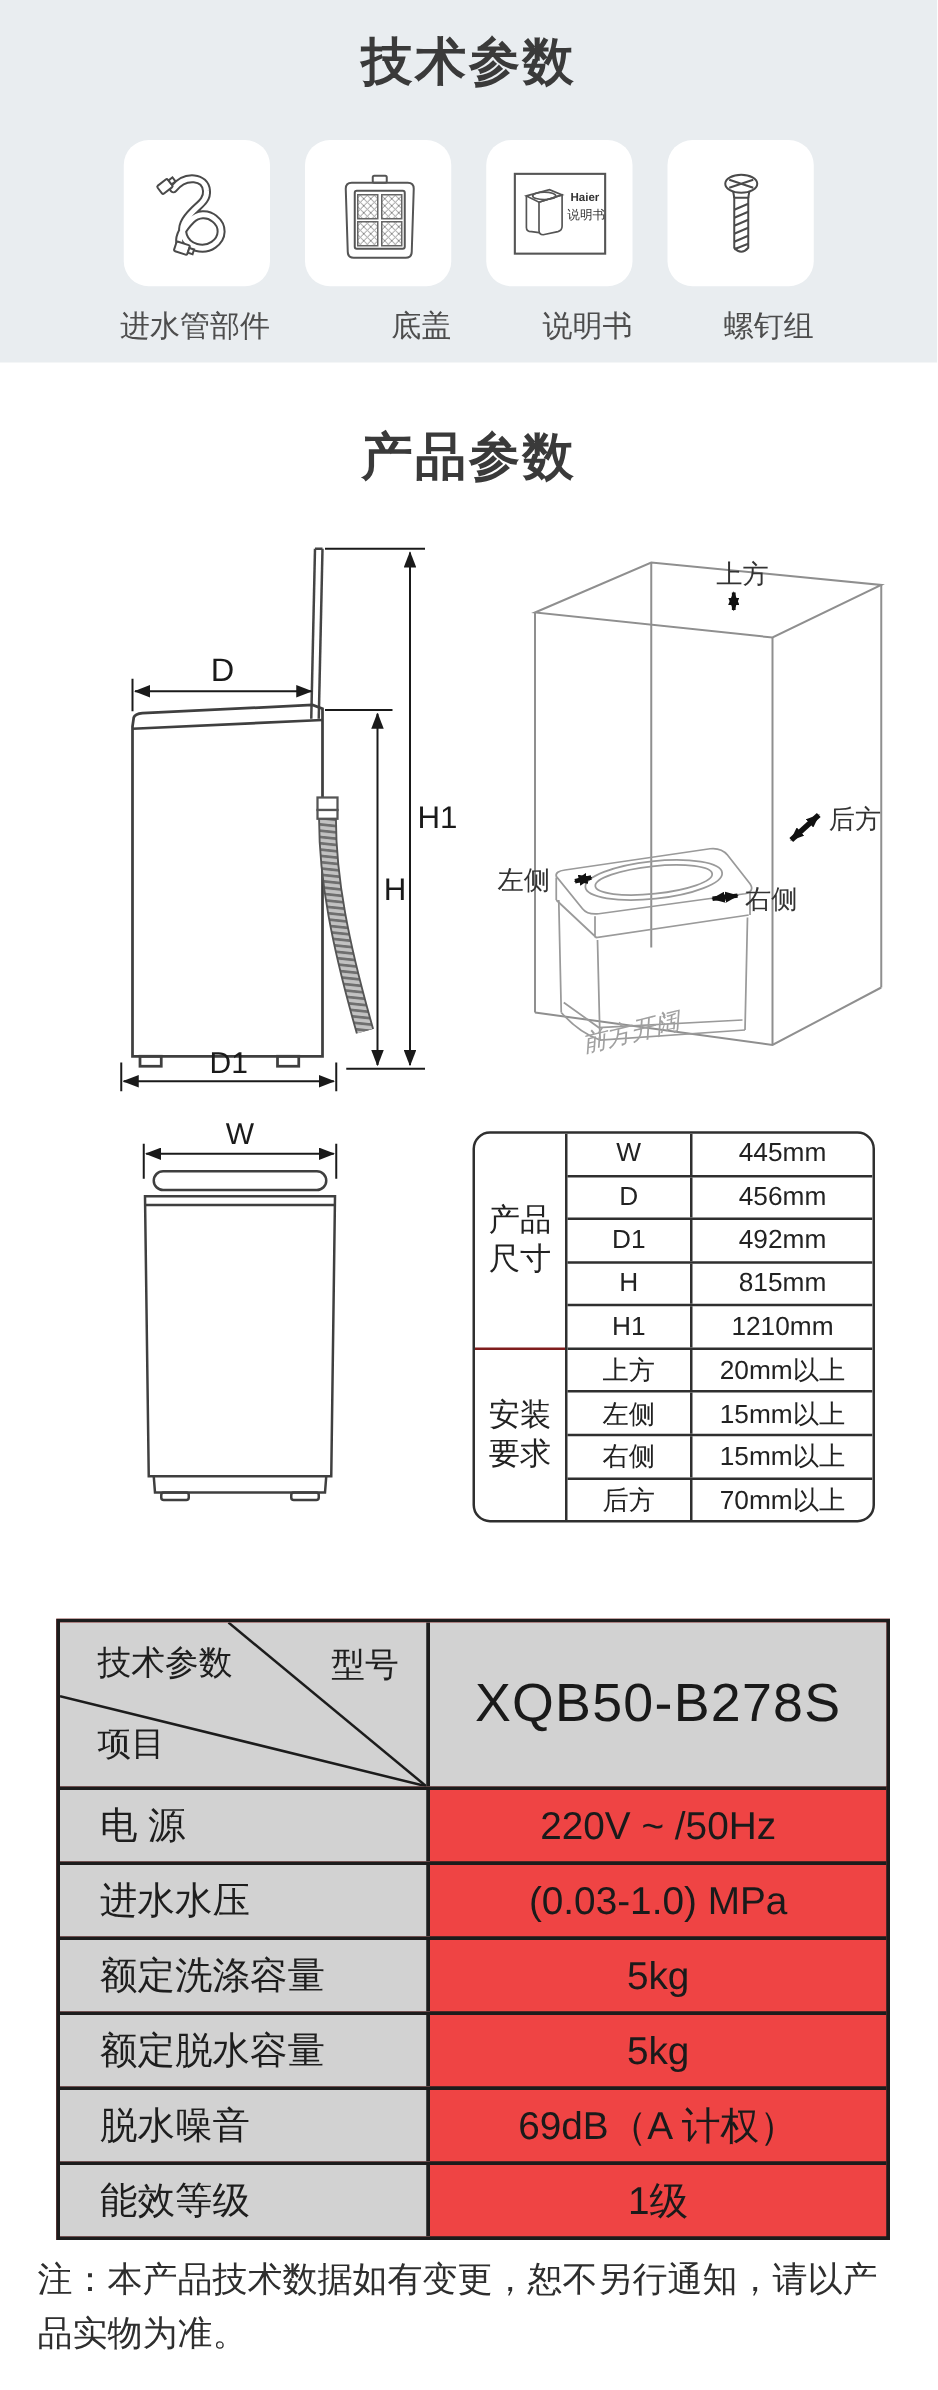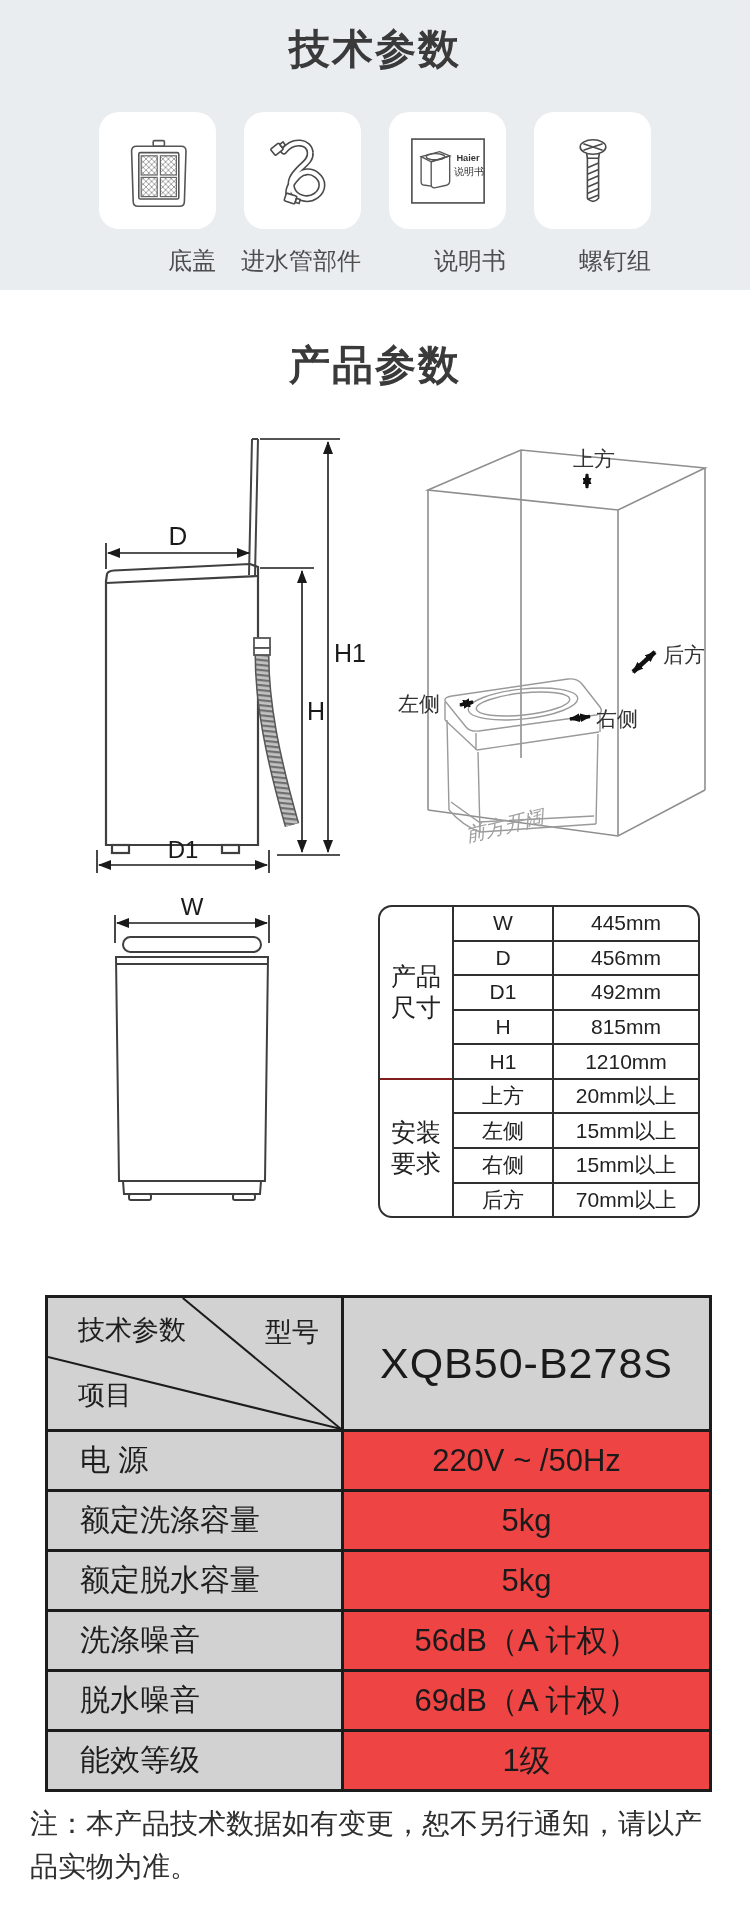--- a/index.html
+++ b/index.html
@@ -64,63 +64,63 @@
 
 <div class="page">
 
   <section class="accessories">
     <h2 class="acc-title">技术参数</h2>
     <div class="acc-cards">
 
       <div class="acc-item">
         <div class="acc-card">
           <svg width="80" height="80" viewBox="0 0 100 100">
+            <g fill="none" stroke="#4a4a4a" stroke-width="9" stroke-linecap="round">
+              <path d="M26,25 C38,10 58,13 59,27 C60,36 52,41 46,47 C37,56 33,63 36,72 C40,84 56,88 66,81 C76,74 76,62 67,55 C60,49 50,50 44,56 C36,64 30,74 33,82"></path>
+            </g>
+            <g fill="none" stroke="#fff" stroke-width="5" stroke-linecap="round">
+              <path d="M26,25 C38,10 58,13 59,27 C60,36 52,41 46,47 C37,56 33,63 36,72 C40,84 56,88 66,81 C76,74 76,62 67,55 C60,49 50,50 44,56 C36,64 30,74 33,82"></path>
+            </g>
+            <g fill="#fff" stroke="#4a4a4a" stroke-width="2">
+              <g transform="rotate(-38 20 22)">
+                  <rect x="11" y="16" width="13" height="10" rx="1.5"></rect>
+                  <rect x="24" y="18.5" width="5" height="5"></rect>
+                </g>
+              <g transform="rotate(18 36 86)">
+                  <rect x="27" y="80" width="14" height="10" rx="1.5"></rect>
+                  <rect x="41" y="82.5" width="5" height="5"></rect>
+                </g>
+            </g>
+          </svg>
+        </div>
+        <div class="acc-label">进水管部件</div>
+      </div>
+
+      <div class="acc-item">
+        <div class="acc-card">
+          <svg width="80" height="80" viewBox="0 0 100 100">
             <defs>
               <pattern id="xh" width="7" height="7" patternUnits="userSpaceOnUse">
                 <path d="M0,0 L7,7 M7,0 L0,7" stroke="#8a8a8a" stroke-width="1"></path>
               </pattern>
             </defs>
             <g fill="none" stroke="#555" stroke-width="2">
               <rect x="44" y="12" width="14" height="7" rx="1.5"></rect>
               <path d="M17,25 Q17,19 23,19 L79,19 Q85,19 85,25 L83,88 Q83,94 77,94 L25,94 Q19,94 19,88 Z"></path>
               <rect x="26" y="27" width="50" height="58" rx="2"></rect>
             </g>
             <g stroke="#666" stroke-width="1.5" fill="url(#xh)">
               <rect x="29" y="31" width="20" height="24"></rect>
               <rect x="53" y="31" width="20" height="24"></rect>
               <rect x="29" y="58" width="20" height="24"></rect>
               <rect x="53" y="58" width="20" height="24"></rect>
             </g>
           </svg>
         </div>
         <div class="acc-label">底盖</div>
-      </div>
-
-      <div class="acc-item">
-        <div class="acc-card">
-          <svg width="80" height="80" viewBox="0 0 100 100">
-            <g fill="none" stroke="#4a4a4a" stroke-width="9" stroke-linecap="round">
-              <path d="M26,25 C38,10 58,13 59,27 C60,36 52,41 46,47 C37,56 33,63 36,72 C40,84 56,88 66,81 C76,74 76,62 67,55 C60,49 50,50 44,56 C36,64 30,74 33,82"></path>
-            </g>
-            <g fill="none" stroke="#fff" stroke-width="5" stroke-linecap="round">
-              <path d="M26,25 C38,10 58,13 59,27 C60,36 52,41 46,47 C37,56 33,63 36,72 C40,84 56,88 66,81 C76,74 76,62 67,55 C60,49 50,50 44,56 C36,64 30,74 33,82"></path>
-            </g>
-            <g fill="#fff" stroke="#4a4a4a" stroke-width="2">
-              <g transform="rotate(-38 20 22)">
-                  <rect x="11" y="16" width="13" height="10" rx="1.5"></rect>
-                  <rect x="24" y="18.5" width="5" height="5"></rect>
-                </g>
-              <g transform="rotate(18 36 86)">
-                  <rect x="27" y="80" width="14" height="10" rx="1.5"></rect>
-                  <rect x="41" y="82.5" width="5" height="5"></rect>
-                </g>
-            </g>
-          </svg>
-        </div>
-        <div class="acc-label">进水管部件</div>
       </div>
 
       <div class="acc-item">
         <div class="acc-card">
           <svg width="84" height="84" viewBox="0 0 100 100">
             <rect x="7" y="12" width="86" height="76" fill="#fff" stroke="#555" stroke-width="2"></rect>
             <g stroke="#555" fill="none" stroke-width="1.6">
               <path d="M18,33 L40,27 L52,32 L30,39 Z"></path>
               <ellipse cx="35" cy="33" rx="11" ry="3.6"></ellipse>
               <path d="M30,39 L52,32 L52,62 Q52,66 48,67 L34,70 Q30,70 30,66 Z"></path>
@@ -330,32 +330,32 @@
         <span class="c-lab c-tr">型号</span>
         <span class="c-lab c-bl">项目</span>
       </div>
       <div class="spec-model">XQB50-B278S</div>
     </div>
     <div class="spec-row">
       <div class="spec-label">电 源</div>
       <div class="spec-value">220V ~ /50Hz</div>
     </div>
     <div class="spec-row">
+      <div class="spec-label">进水水压</div>
+      <div class="spec-value">(0.03-1.0) MPa</div>
+    </div>
+    <div class="spec-row">
       <div class="spec-label">额定洗涤容量</div>
       <div class="spec-value">5kg</div>
     </div>
     <div class="spec-row">
       <div class="spec-label">额定脱水容量</div>
       <div class="spec-value">5kg</div>
     </div>
     <div class="spec-row">
-      <div class="spec-label">洗涤噪音</div>
-      <div class="spec-value">56dB（A 计权）</div>
-    </div>
-    <div class="spec-row">
       <div class="spec-label">脱水噪音</div>
       <div class="spec-value">69dB（A 计权）</div>
     </div>
     <div class="spec-row">
       <div class="spec-label">能效等级</div>
       <div class="spec-value">1级</div>
     </div>
   </div>
 
   <p class="footnote">注：本产品技术数据如有变更，恕不另行通知，请以产品实物为准。</p>

